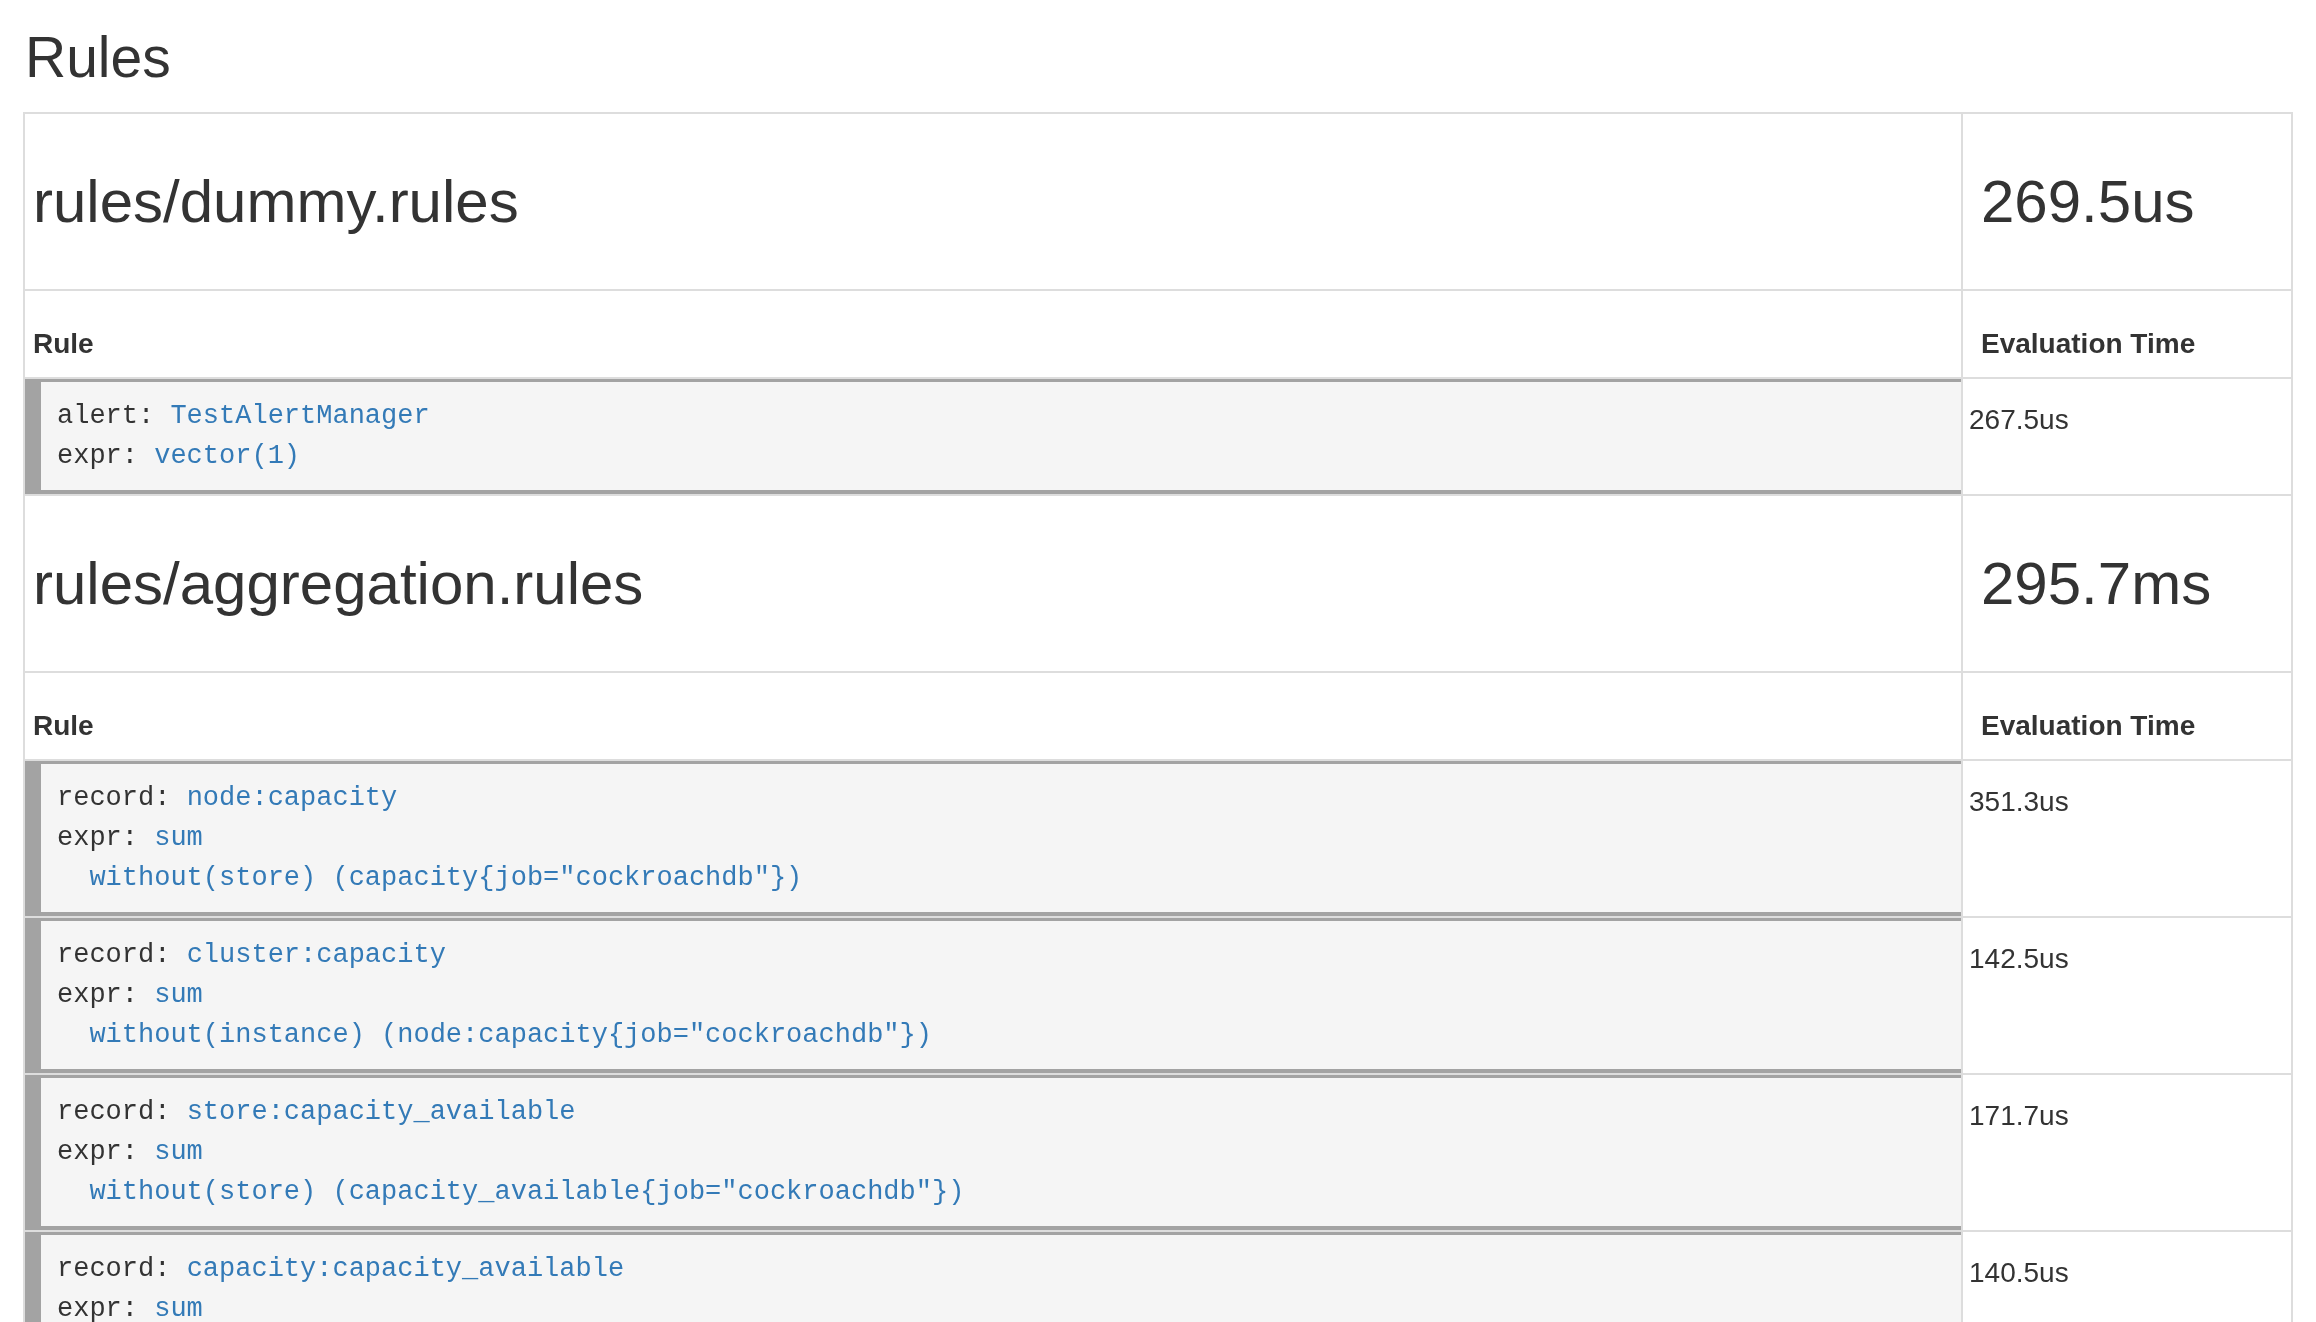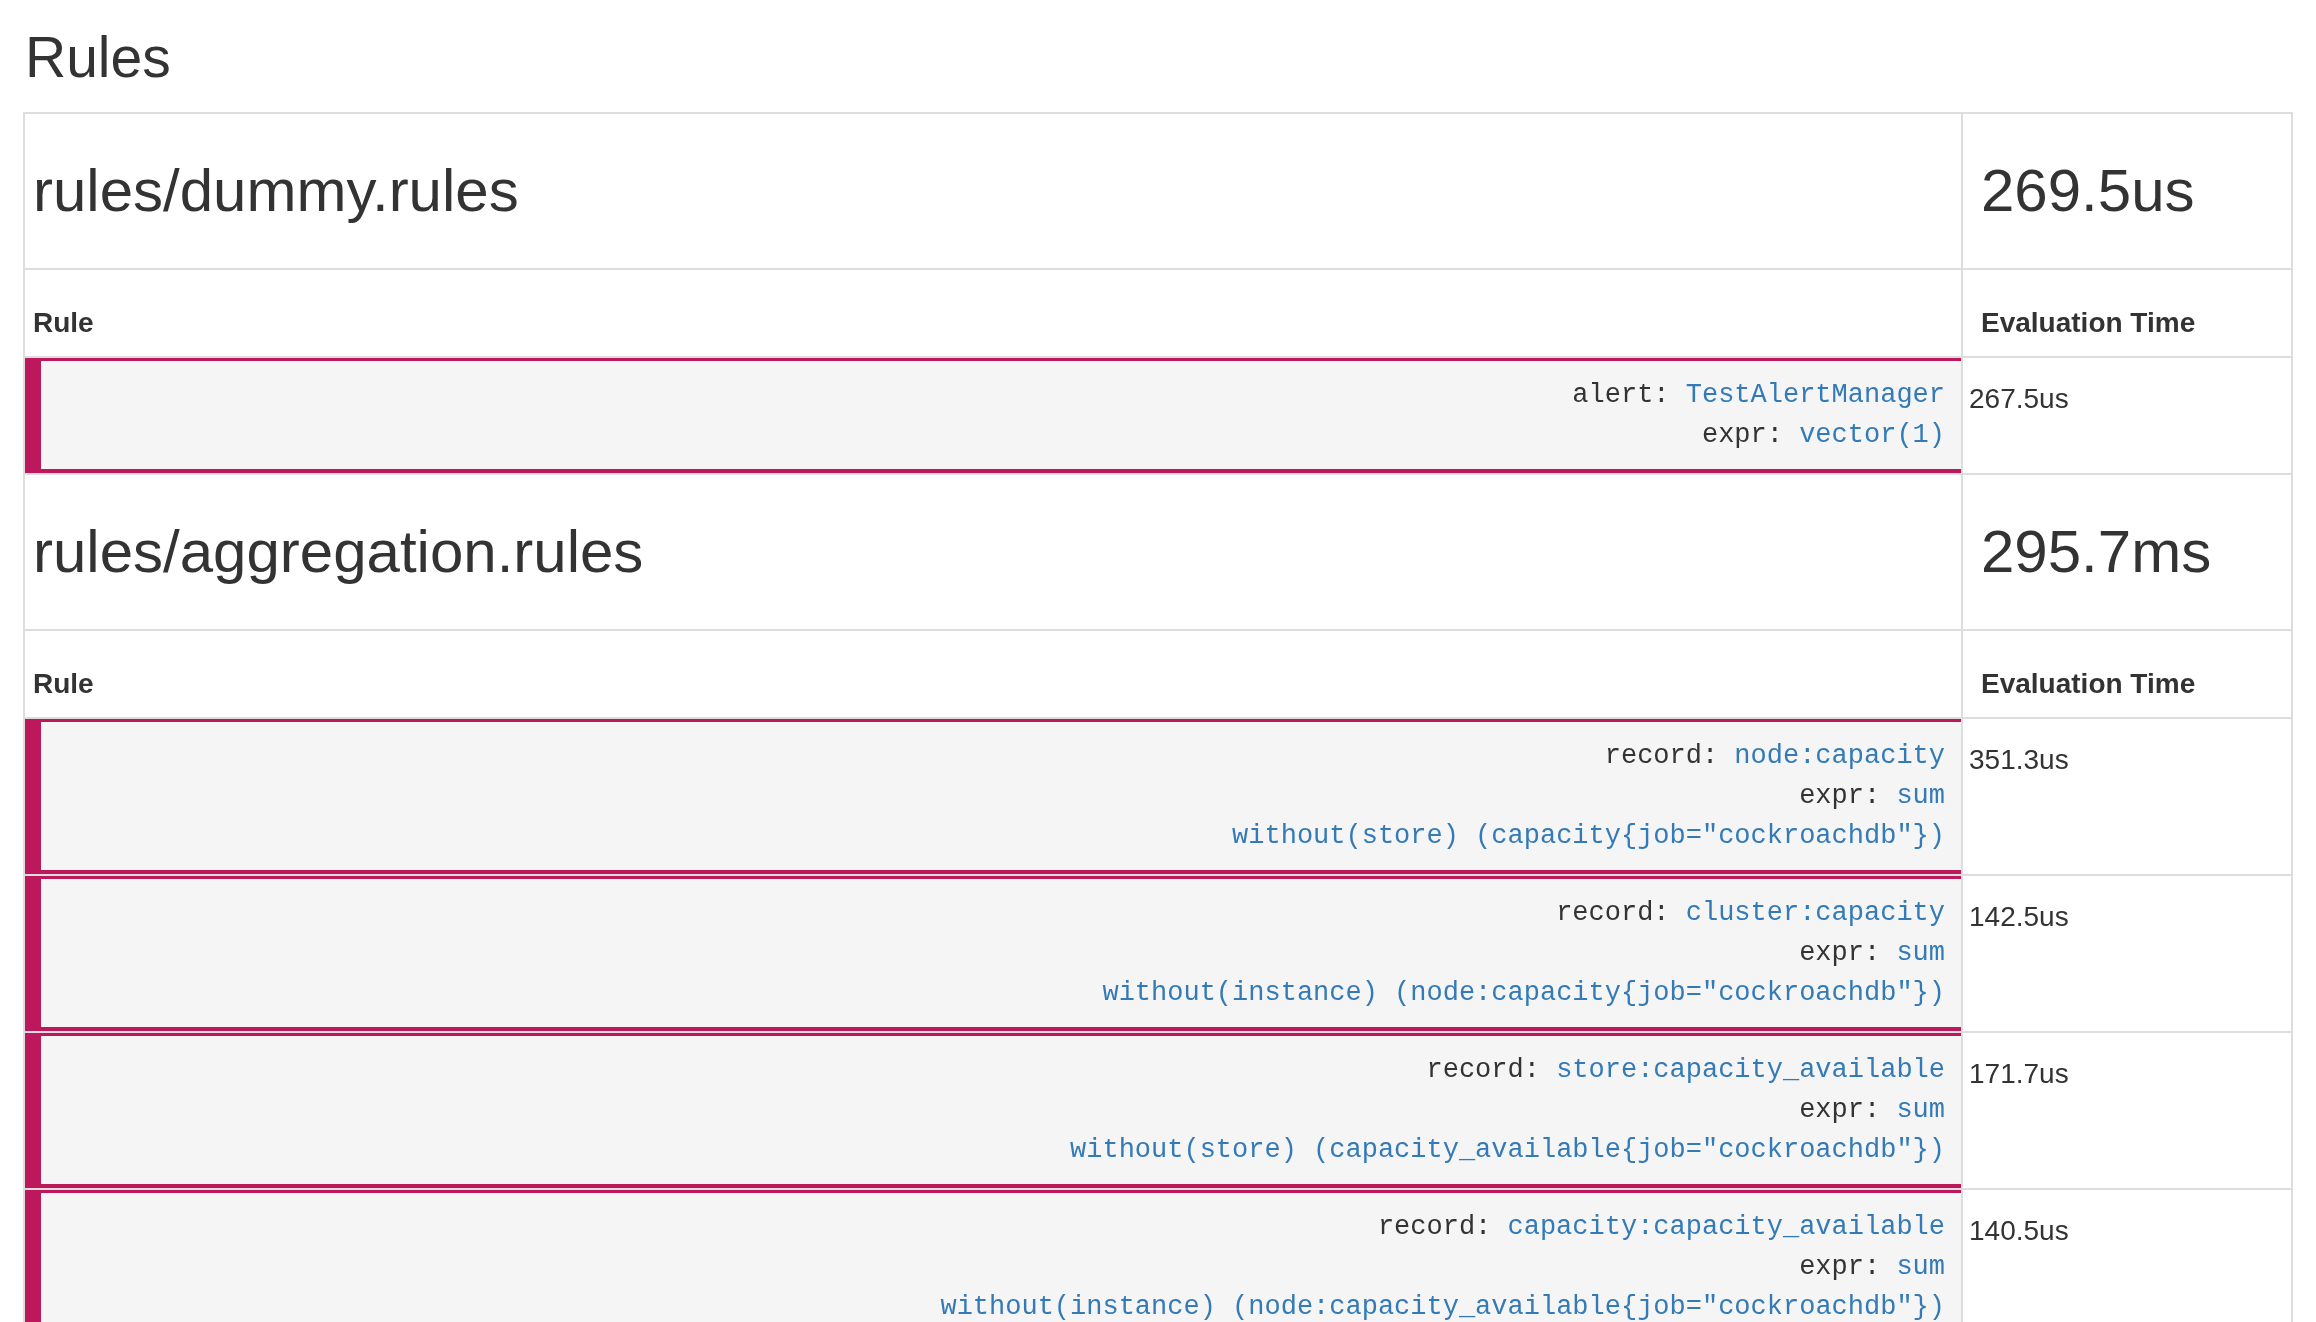--- a/index.html
+++ b/index.html
@@ -32,21 +32,21 @@
     width: 100%;
     border-collapse: collapse;
     table-layout: fixed;
   }
   table.rules-table, table.rules-table td {
     border: 2px solid var(--border);
   }
   td { vertical-align: top; padding: 0; }
 
   td.group-name-cell, td.group-time-cell {
-    height: 156px;
+    height: 177px;
     vertical-align: middle;
     font-size: 60px;
     font-weight: 500;
     line-height: 66px;
     color: var(--text);
     white-space: nowrap;
   }
   td.group-name-cell { padding-left: 8px; }
   td.group-time-cell { padding-left: 18px; }
 
@@ -55,22 +55,21 @@
     line-height: 34px;
     font-weight: bold;
     padding: 36px 8px 16px 8px;
     color: var(--text);
     margin-left: 36px;
   }
   td.colhead-cell.time { padding-left: 18px; }
 
   td.rule-cell {
     padding: 3px 0 4px 16px;
-    background: #be185d;
-    text-align: right;
+    background: #a3a3a3;
   }
   pre.code {
     margin: 0;
     background: var(--code-bg);
     font-family: "Liberation Mono", "DejaVu Sans Mono", monospace;
     font-size: 27px;
     line-height: 40px;
     padding: 14px 16px;
     white-space: pre;
     color: var(--text);

